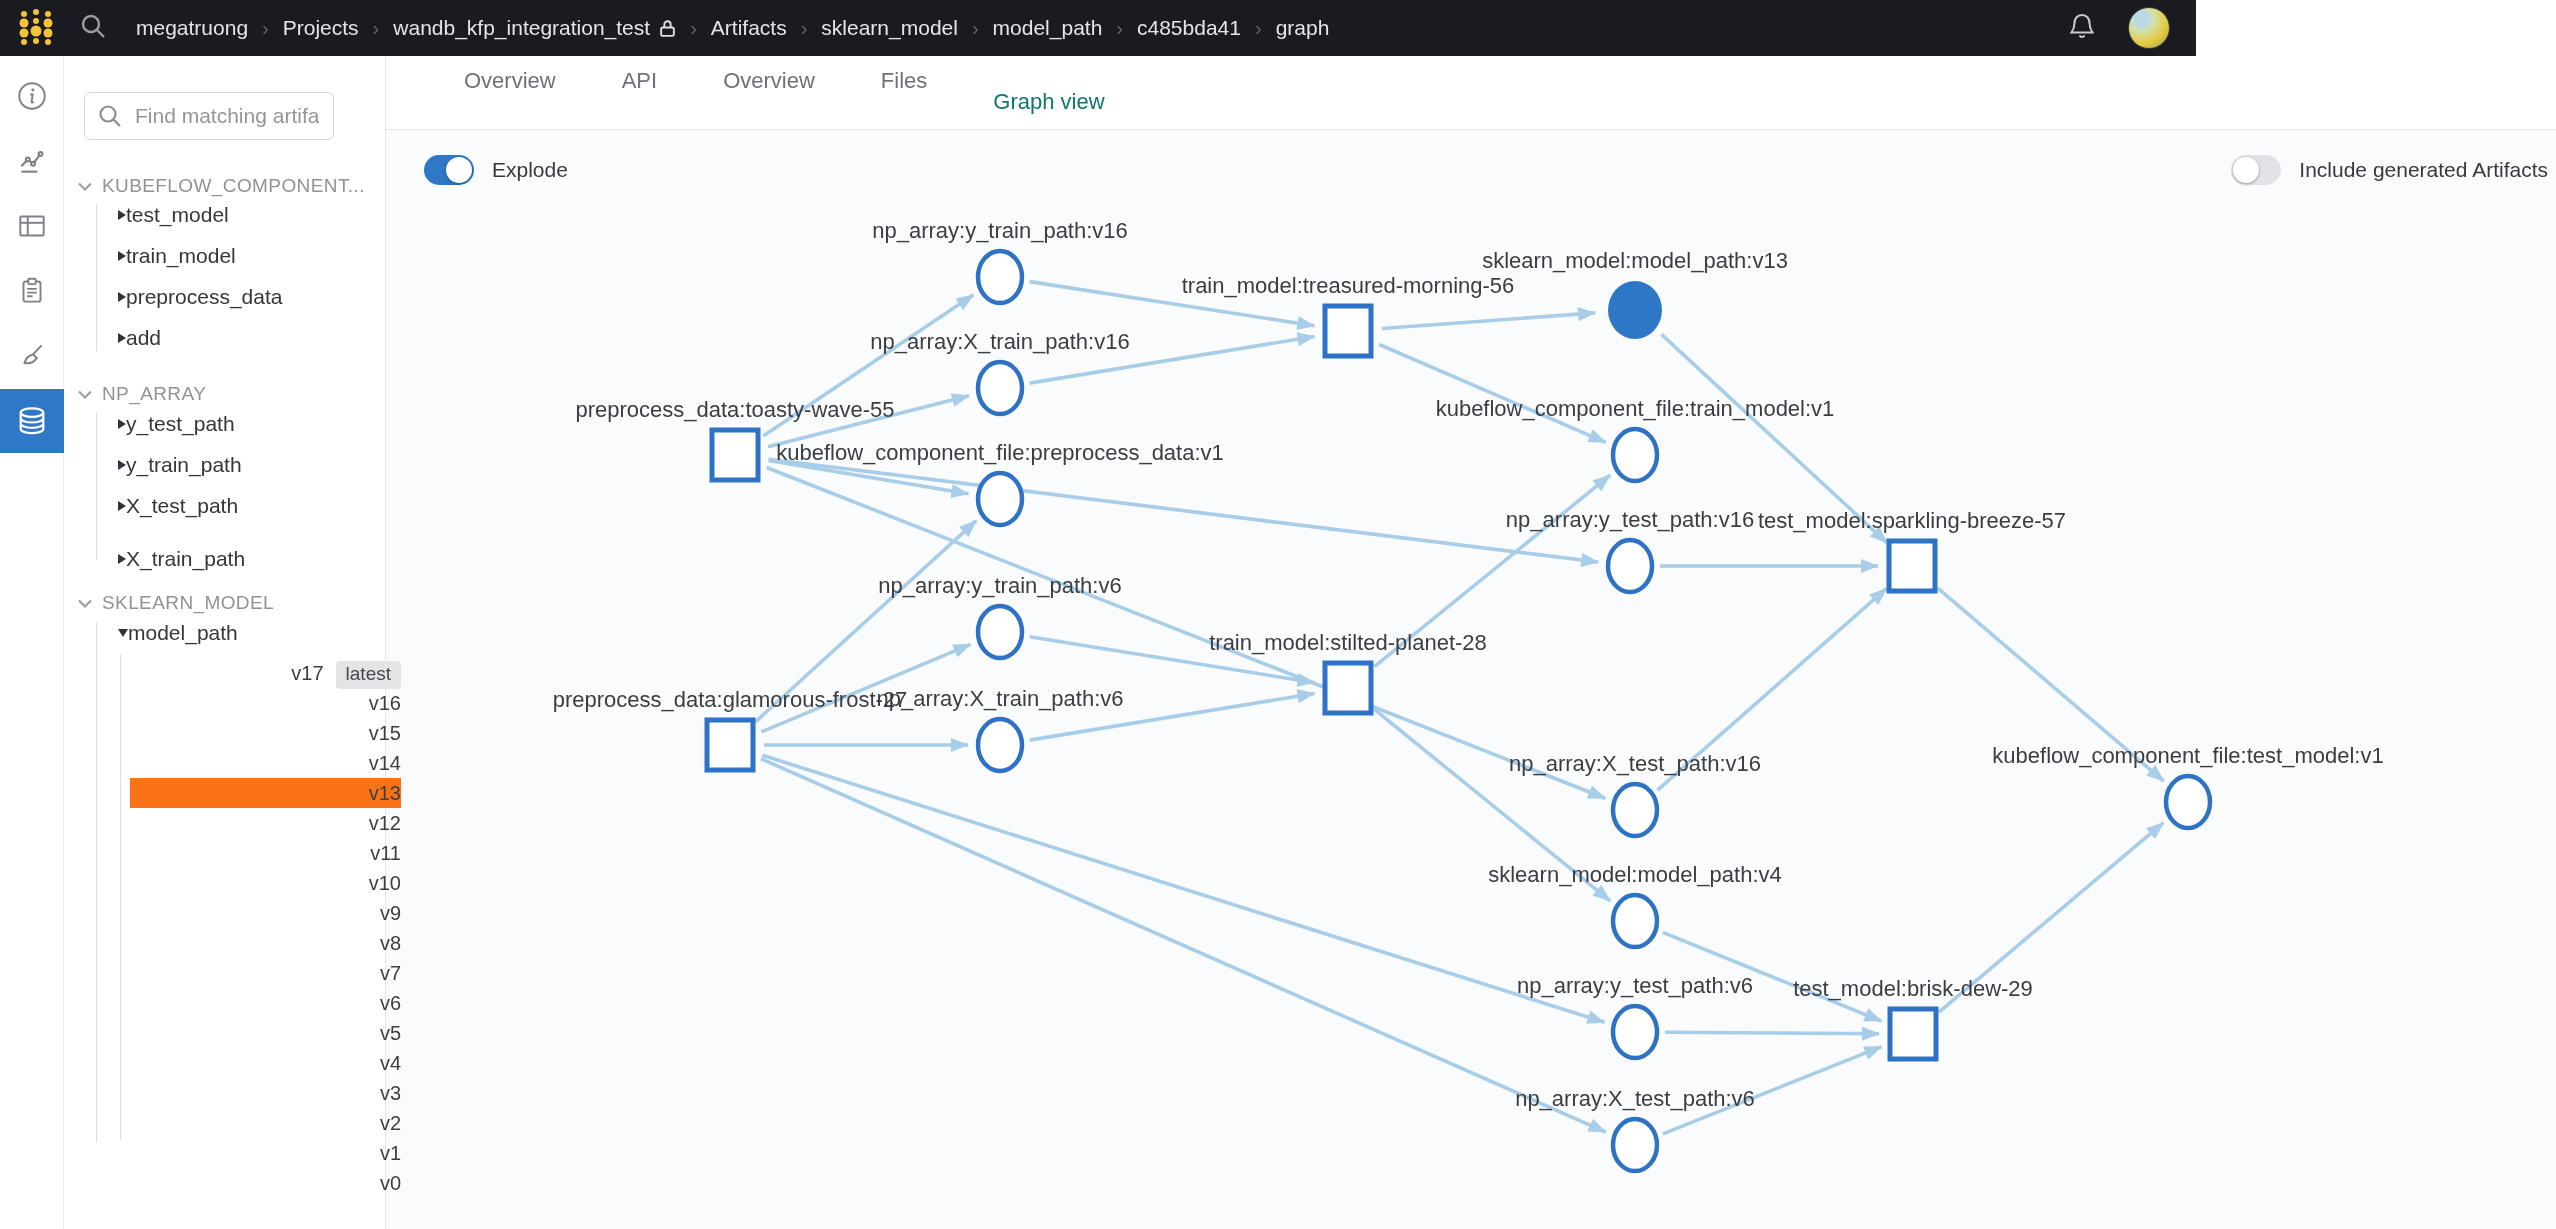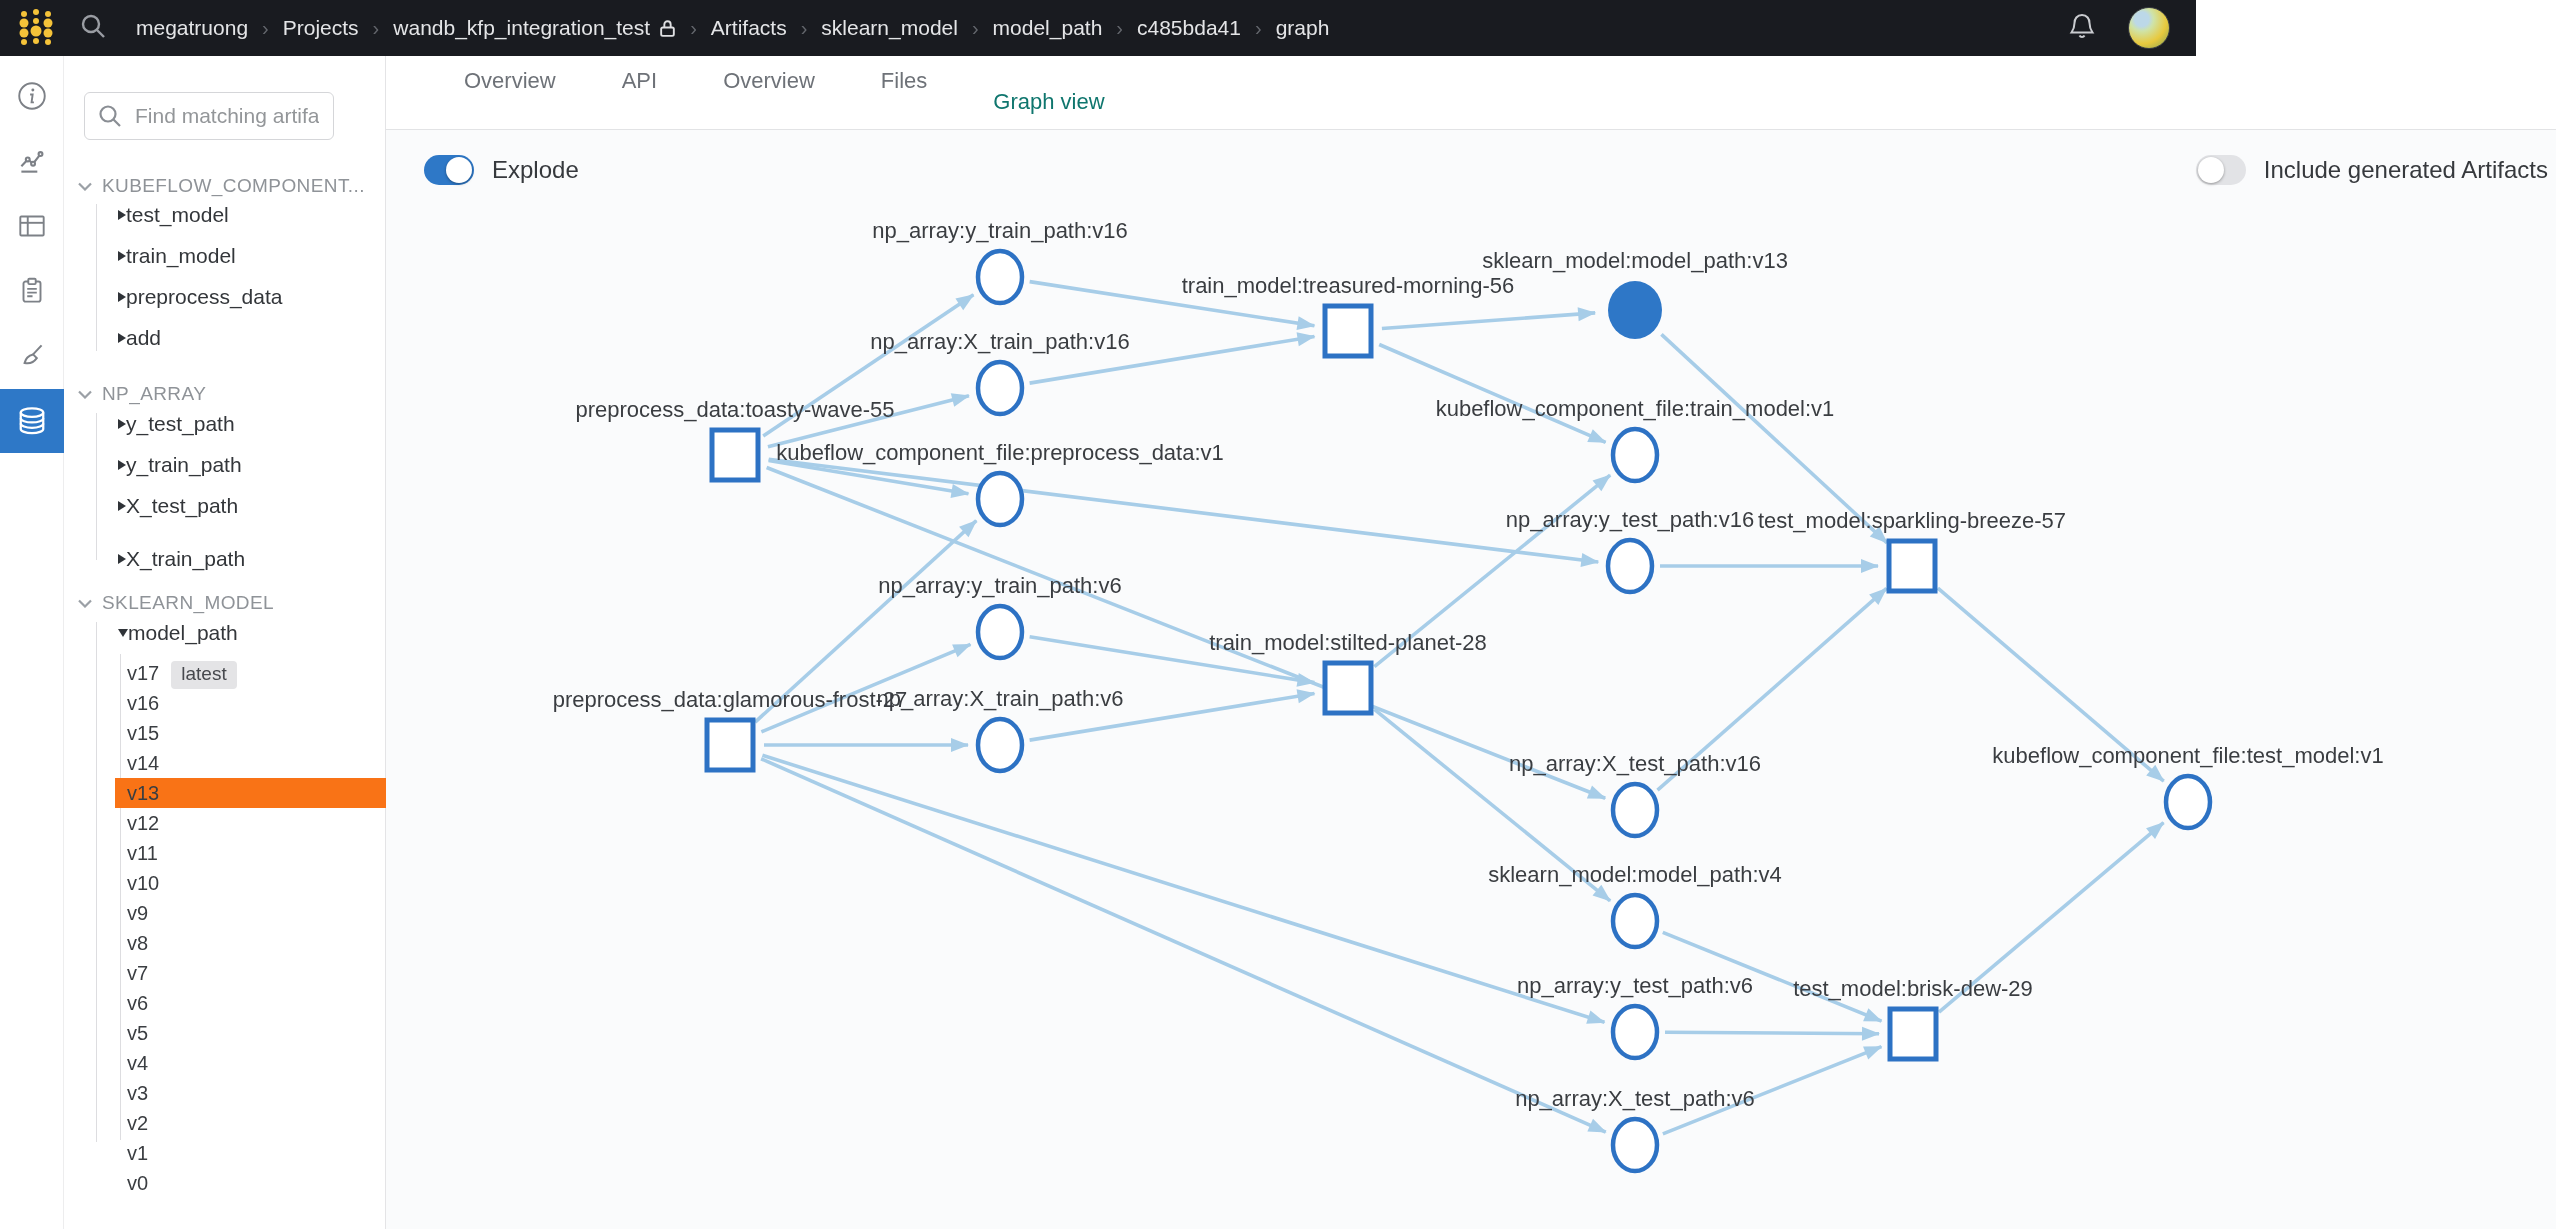--- a/index.html
+++ b/index.html
@@ -41,40 +41,40 @@
     font-size:21px; color:#33363a; font-family:inherit; background:transparent; }
   .searchbox input::placeholder { color:#939699; }
   .sec-header { position:absolute; left:14px; height:30px; display:flex; align-items:center; gap:10px;
     color:#8f9398; font-size:19px; letter-spacing:.4px; cursor:pointer; white-space:nowrap; }
   .sec-header .chev { color:#9ba0a6; }
   .tree-item { position:absolute; left:54px; height:30px; display:flex; align-items:center; 
     font-size:21px; color:#33363a; cursor:pointer; white-space:nowrap; }
   .tri-right { width:0; height:0; border-left:8px solid #2f3338; border-top:5px solid transparent; border-bottom:5px solid transparent; }
   .tri-down  { width:0; height:0; border-top:8px solid #2f3338; border-left:5px solid transparent; border-right:5px solid transparent; }
   .guide { position:absolute; width:1px; background:#dddde0; }
-  .ver-row { position:absolute; left:51px; width:271px; height:30px; line-height:30px;
-    padding-left:12px; font-size:20px; color:#3b3e42; cursor:pointer; white-space:nowrap; }
+  .ver-row { position:absolute; left:66px; width:271px; height:30px; line-height:30px;
+    padding-left:12px; font-size:20px; color:#3b3e42; cursor:pointer; white-space:nowrap;text-align:right; }
   .ver-row.selected { background:#f97316; }
   .badge { display:inline-block; margin-left:12px; padding:1px 10px 3px; border-radius:4px;
     background:#e4e4e6; color:#47494e; font-size:19px; line-height:24px; }
   
   .main { position:absolute; left:386px; top:56px; right:0; bottom:0; background:#fff; z-index:5; }
   .tabsbar { height:74px; background:#fff; border-bottom:1px solid #e2e3e5;
     display:flex; align-items:center; padding-left:74px; gap:58px; }
   .tab { font-size:22px; color:#6e7278; padding:0 4px 24px; position:relative; cursor:pointer; white-space:nowrap; }
   .tab.active { color:#0f766e;margin-top:42px; }
   .tab.active::after { content:""; position:absolute; left:-12px; right:-12px; bottom:-1px; height:4px; background:#2e78c7; }
   .graph-area { position:absolute; left:0; right:0; top:74px; bottom:0; background:#fafbfc; }
   
   .switch { width:50px; height:30px; border-radius:15px; position:relative; flex:none; cursor:pointer; }
   .switch .knob { position:absolute; top:2px; width:26px; height:26px; border-radius:50%; background:#fff;
     box-shadow:0 1px 3px rgba(0,0,0,.35); }
   .switch.on { background:#2e78c7; } .switch.on .knob { right:2px; }
   .switch.off { background:#e2e3e6; } .switch.off .knob { left:2px; }
-  .ctrl { position:absolute; display:flex; align-items:center; gap:18px; font-size:24px; color:#36393d; }
+  .ctrl { position:absolute; display:flex; align-items:center; gap:18px; font-size:21px; color:#36393d; }
   .ctrl-explode { left:38px; top:25px; }
   .ctrl-include { right:8px; top:25px; }
   
   .graph-svg { position:absolute; left:0; top:0; width:2556px; height:1229px; z-index:10; pointer-events:none; }
   .graph-svg .node { pointer-events:auto; cursor:pointer; }
   .glabel { font-size:22px; fill:#3a3d41; text-anchor:middle; }
 </style>
 </head>
 <body>
 

